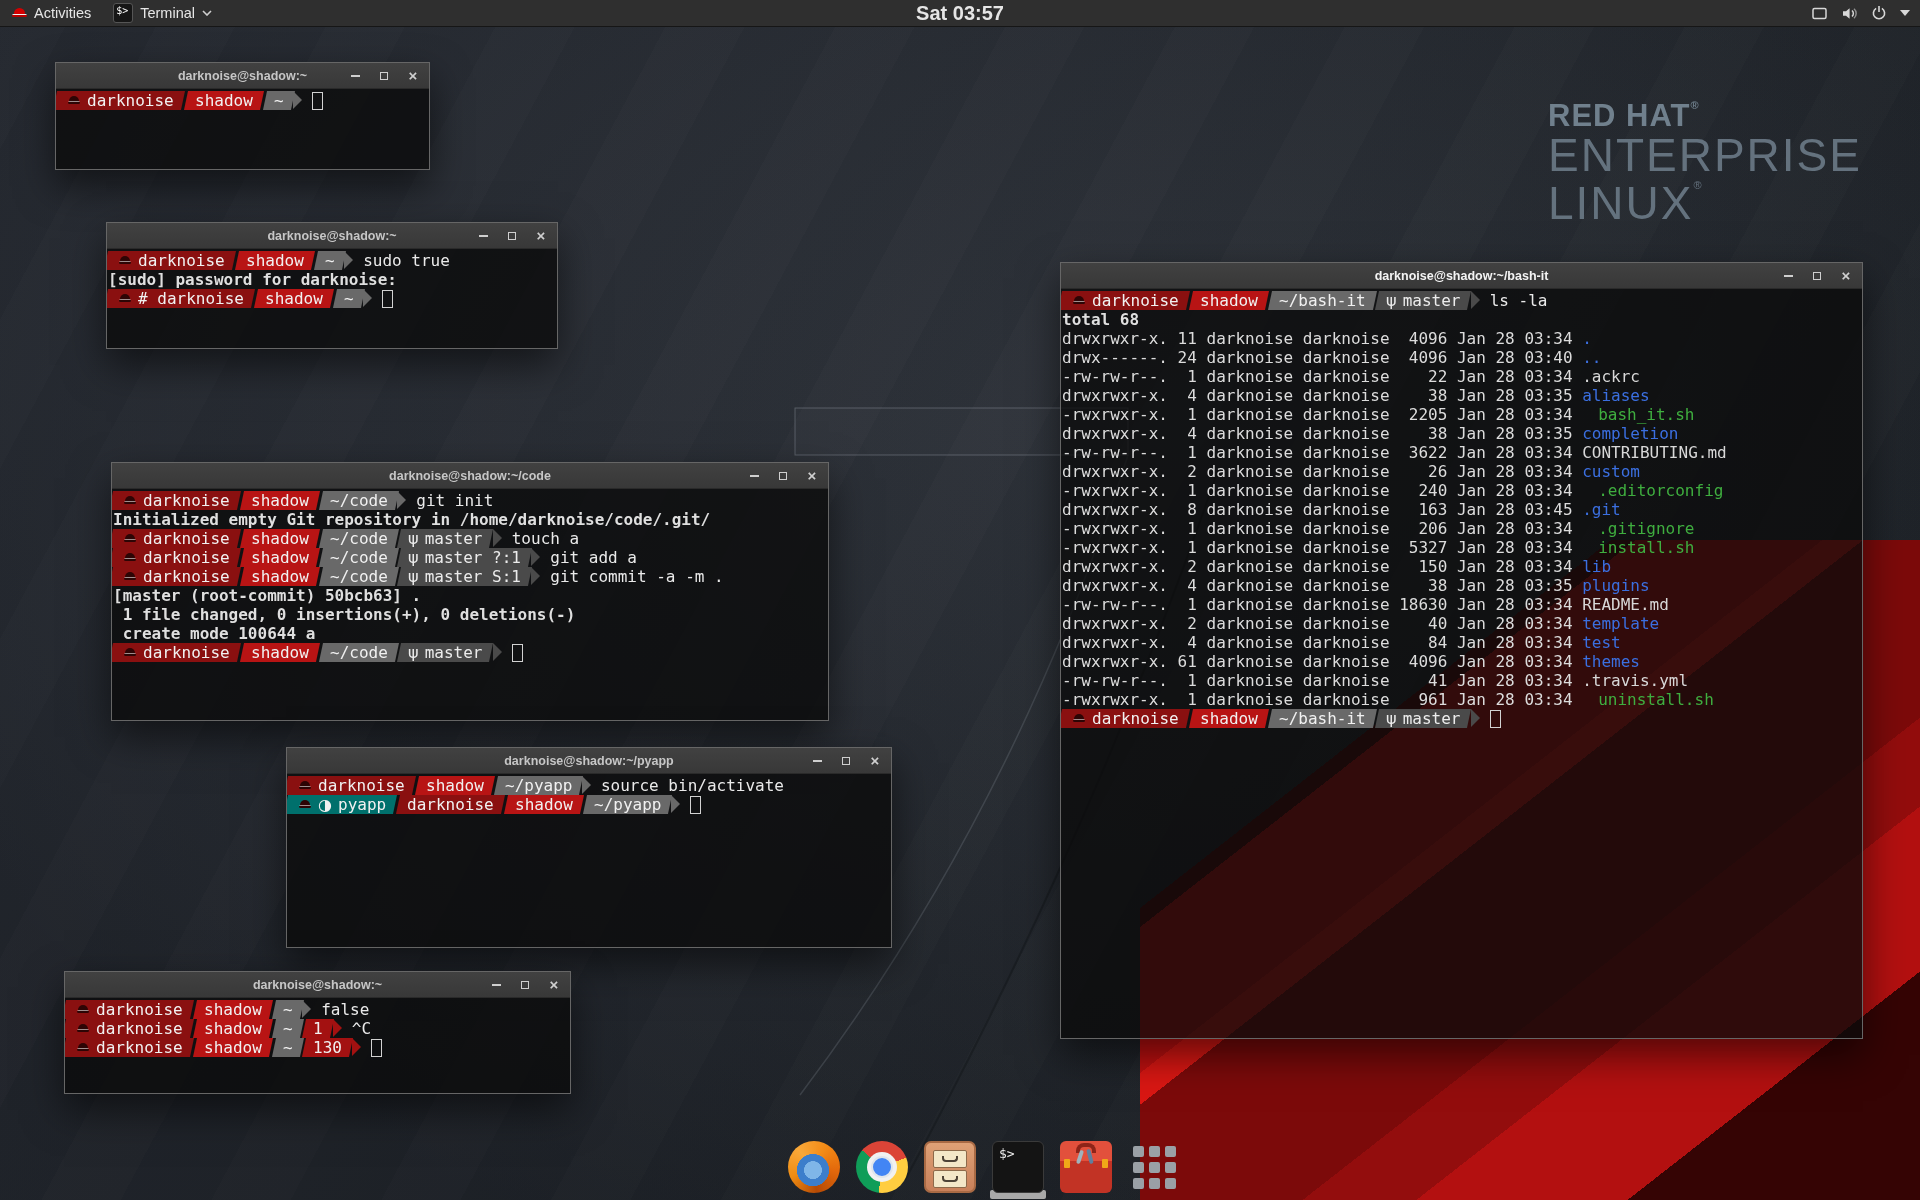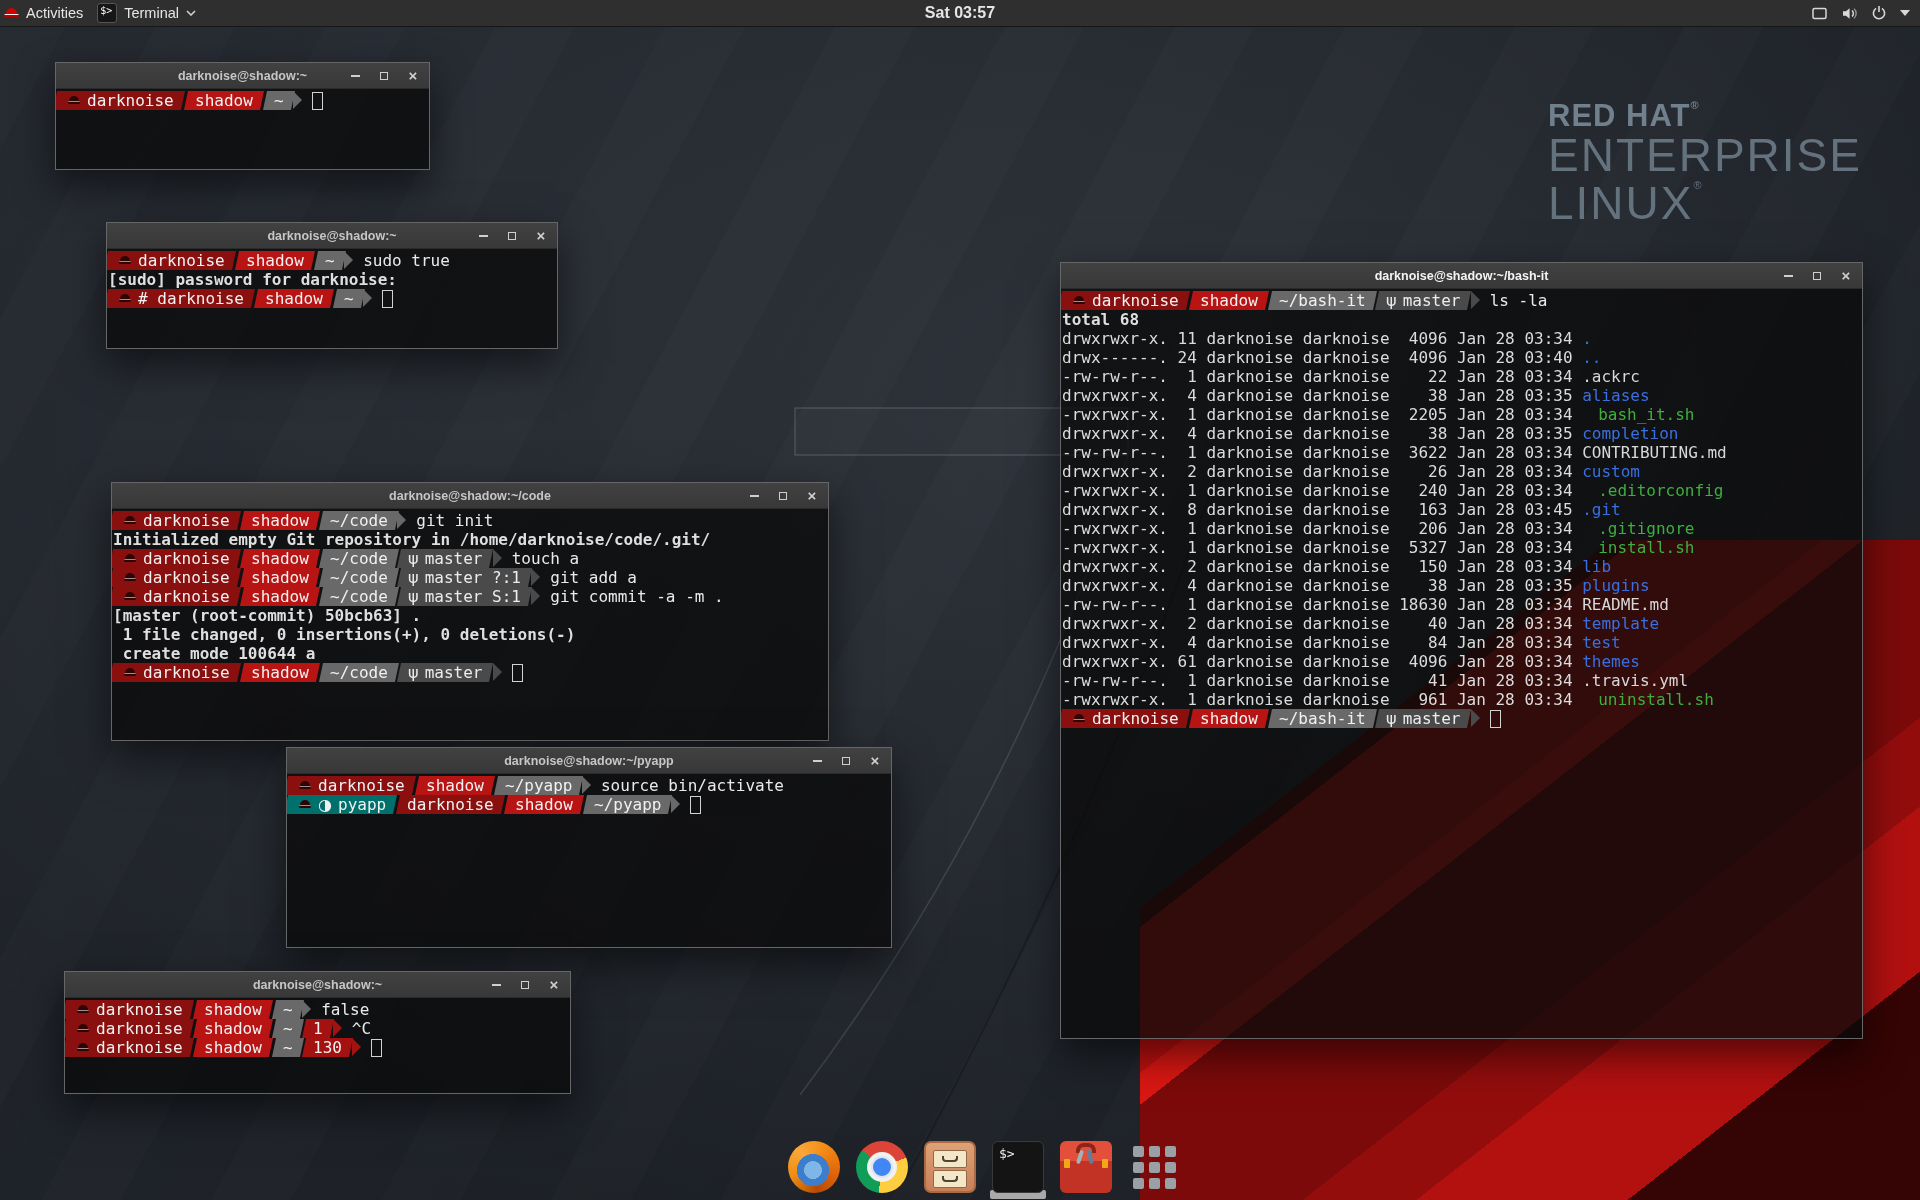--- a/index.html
+++ b/index.html
@@ -28,31 +28,31 @@
   .brand{position:absolute;left:1548px;top:100px;color:#6f7d8a;line-height:1.04;}
   .brand .rh{font-size:31px;font-weight:bold;letter-spacing:1px;color:#70808d;}
   .brand .big{font-size:46px;font-weight:normal;letter-spacing:2px;color:#687683;opacity:.95;}
   .brand sup{font-size:11px;vertical-align:top;}
 
   
   .topbar{position:absolute;left:0;top:0;right:0;height:26px;background:#2f2f2f;
     border-bottom:1px solid #161616;display:flex;align-items:center;color:#e6e6e6;
     font-size:14.5px;z-index:60;}
   .tb-left{display:flex;align-items:center;height:100%;}
-  .activities{display:flex;align-items:center;gap:7px;padding:0 4px;height:100%;}
+  .activities{display:flex;align-items:center;gap:7px;padding:0 12px;height:100%;}
   .tb-hat{position:relative;width:15px;height:11px;display:inline-block;}
   .tb-hat::before{content:"";position:absolute;left:2px;top:0;width:11px;height:7px;
     background:#d30000;border-radius:6px 6px 0 0;}
   .tb-hat::after{content:"";position:absolute;left:0;top:6px;width:15px;height:3px;
     background:linear-gradient(#f3f3f3 0 1px,#b50000 1px);border-radius:2px;}
   .appmenu{display:flex;align-items:center;gap:7px;padding:0 10px;height:100%;}
   .appicon{width:20px;height:20px;background:#161616;border:1px solid #555;border-radius:3px;
     color:#fff;font-family:"DejaVu Sans Mono",monospace;font-size:10px;display:flex;
     align-items:flex-start;justify-content:flex-start;padding:1px 0 0 2px;box-sizing:border-box;}
-  .tb-clock{position:absolute;left:50%;transform:translateX(-50%);font-weight:bold;font-size:16px;}
+  .tb-clock{position:absolute;left:50%;transform:translateX(-50%);font-weight:bold;font-size:20px;}
   .tb-right{position:absolute;right:10px;display:flex;align-items:center;gap:13px;height:100%;}
   .tb-right svg{display:block;}
 
   
   .window{position:absolute;border:1px solid #666;box-shadow:0 16px 38px rgba(0,0,0,.55);
     background:rgba(10,10,10,0.78);}
   .titlebar{height:26px;background:linear-gradient(#414141,#383838);display:flex;
     align-items:center;justify-content:center;position:relative;
     border-bottom:1px solid #2a2a2a;box-sizing:border-box;}
   .title{font-size:12.5px;font-weight:bold;color:#c6c6c6;}
@@ -209,21 +209,21 @@
         </span>
         <span class="wbtn">
           <span class="b-max"></span>
         </span>
         <span class="wbtn b-close">×</span>
       </span>
   </div>
   <div class="term"><div class="line"><span class="seg seg-user"><span class="segtext"><span class="hat"></span>darknoise</span></span><span class="seg seg-host"><span class="segtext">shadow</span></span><span class="seg seg-path"><span class="segtext">~</span></span><span class="parrow" style="border-left-color: rgb(105, 105, 105);"></span><span class="cmd">sudo true</span></div><div class="line txt">[sudo] password for darknoise:</div><div class="line"><span class="seg seg-user"><span class="segtext"><span class="hat"></span># darknoise</span></span><span class="seg seg-host"><span class="segtext">shadow</span></span><span class="seg seg-path"><span class="segtext">~</span></span><span class="parrow" style="border-left-color: rgb(105, 105, 105);"></span><span class="cursor"></span></div></div>
 </div>
 
-<div class="window" id="w3" style="left:111px;top:462px;width:716px;height:257px;margin-top:20px;">
+<div class="window" id="w3" style="left:111px;top:462px;width:716px;height:257px;">
   <div class="titlebar">
     <span class="title">darknoise@shadow:~/code</span>
     <span class="winbtns">
         <span class="wbtn">
           <span class="b-min"></span>
         </span>
         <span class="wbtn">
           <span class="b-max"></span>
         </span>
         <span class="wbtn b-close">×</span>

